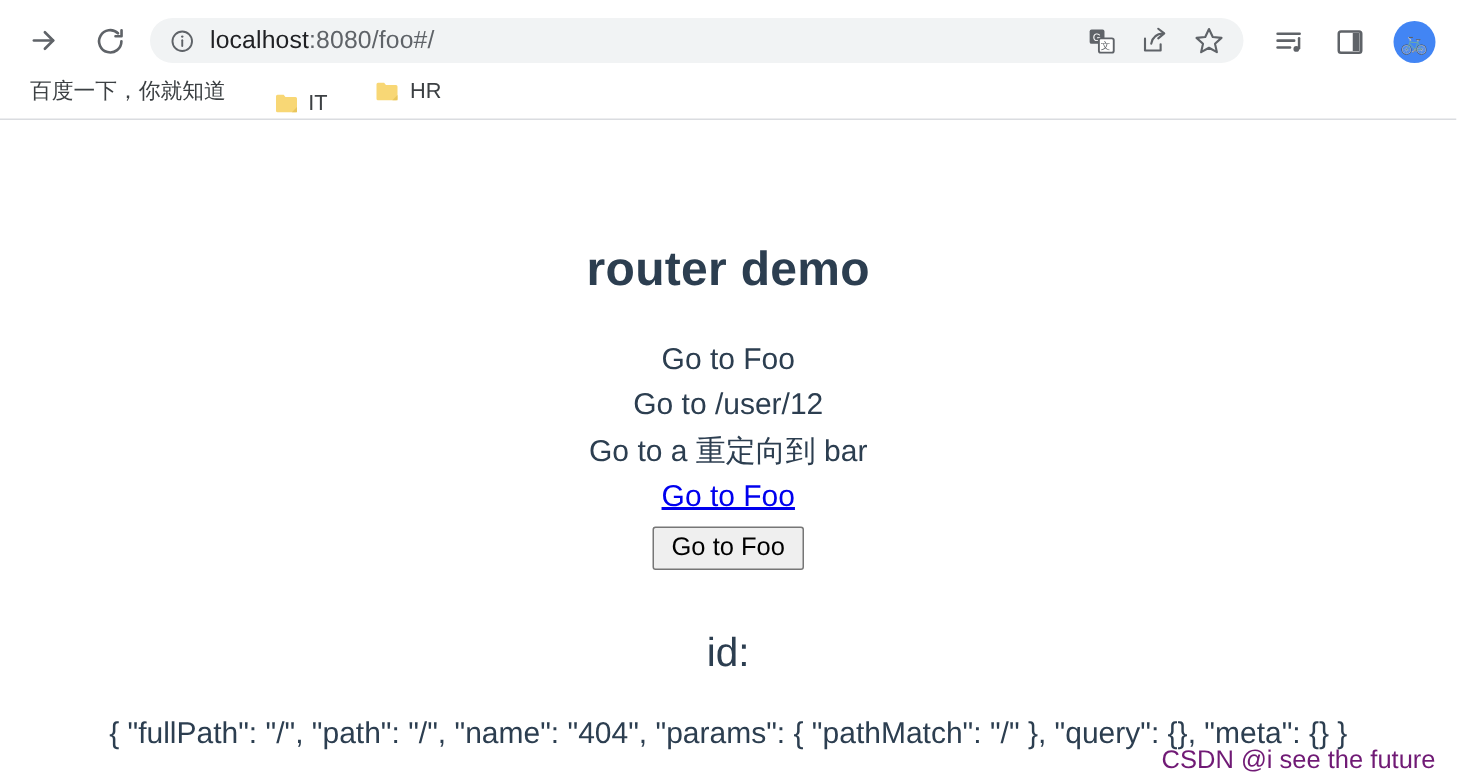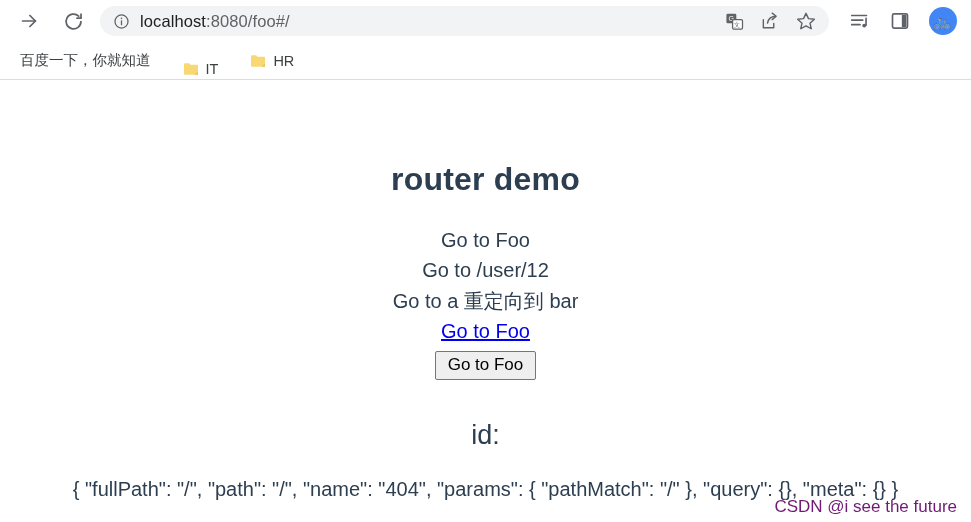--- a/index.html
+++ b/index.html
@@ -12,21 +12,21 @@
     background: #ffffff;
     font-family: "Liberation Sans", sans-serif;
     overflow: hidden;
     position: relative;
   }
 
   
   .browser-toolbar {
     height: 42px;
     display: flex;
-    align-items: center;
+    align-items: flex-end;
     background: #ffffff;
     padding: 0 8px 0 14px;
     box-sizing: border-box;
   }
   .nav-btn {
     width: 30px;
     height: 30px;
     flex: 0 0 auto;
     display: flex;
     align-items: center;

